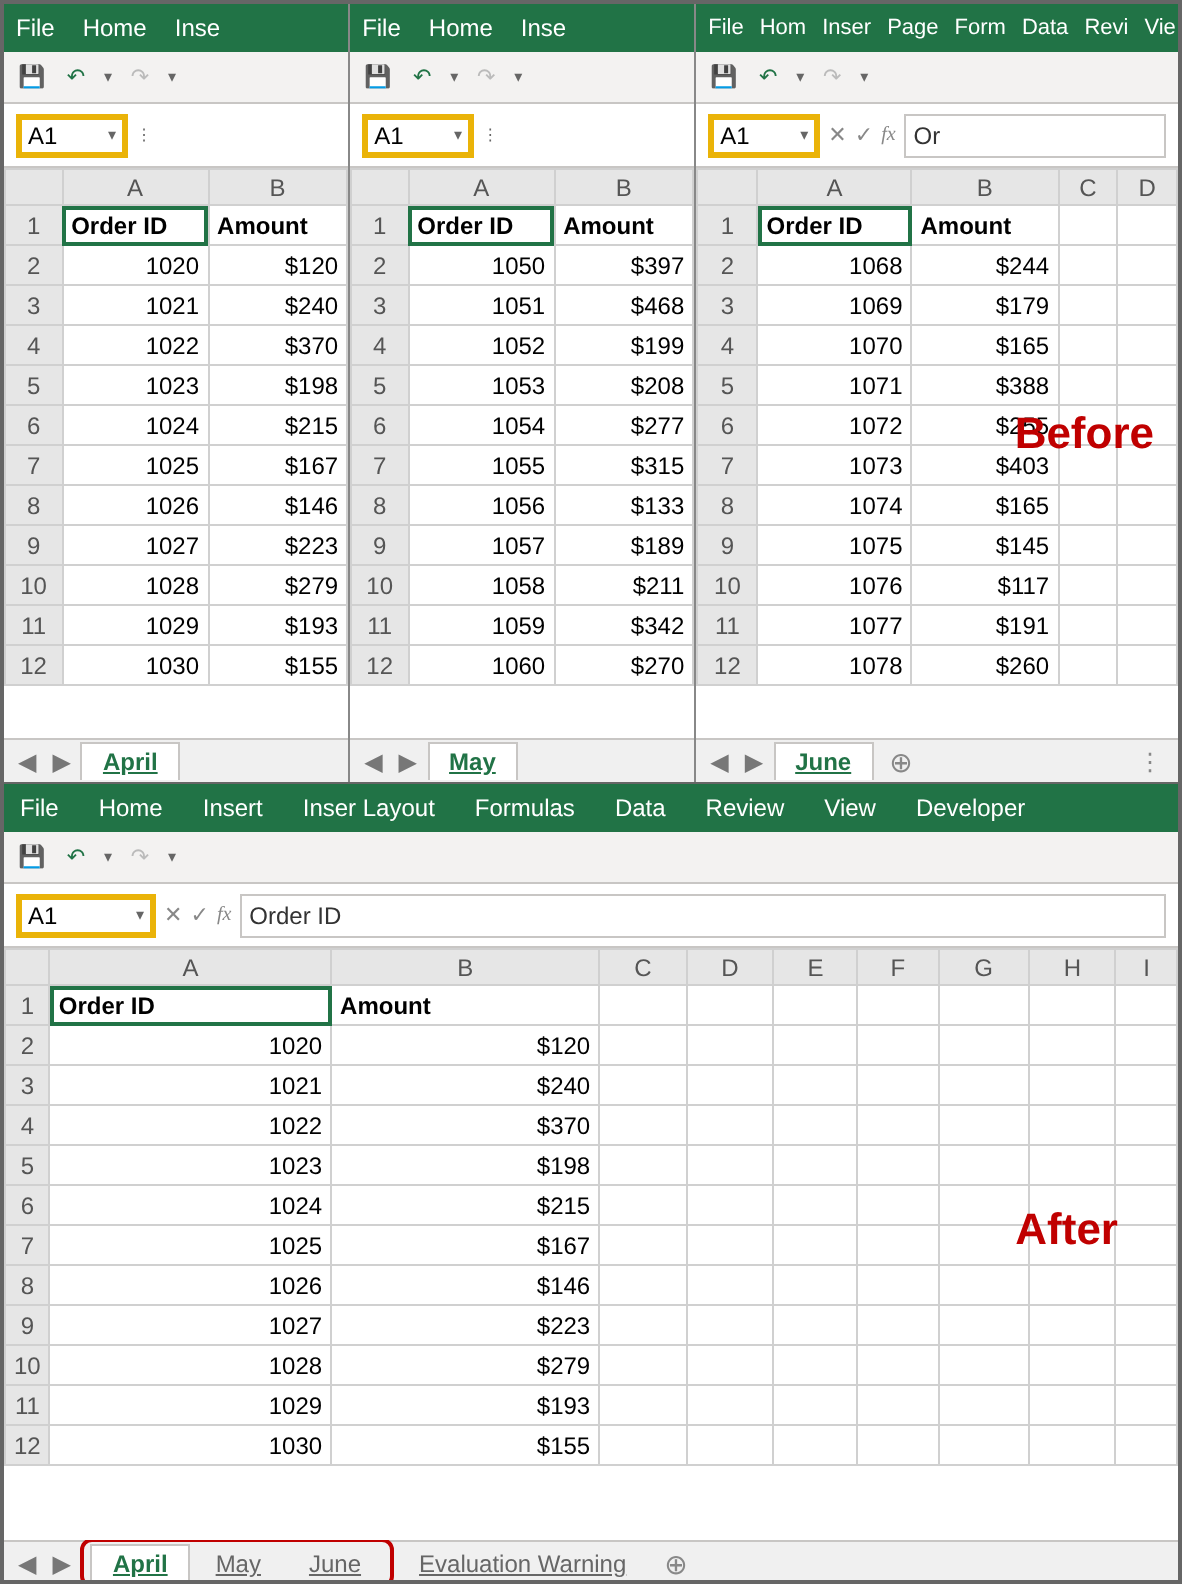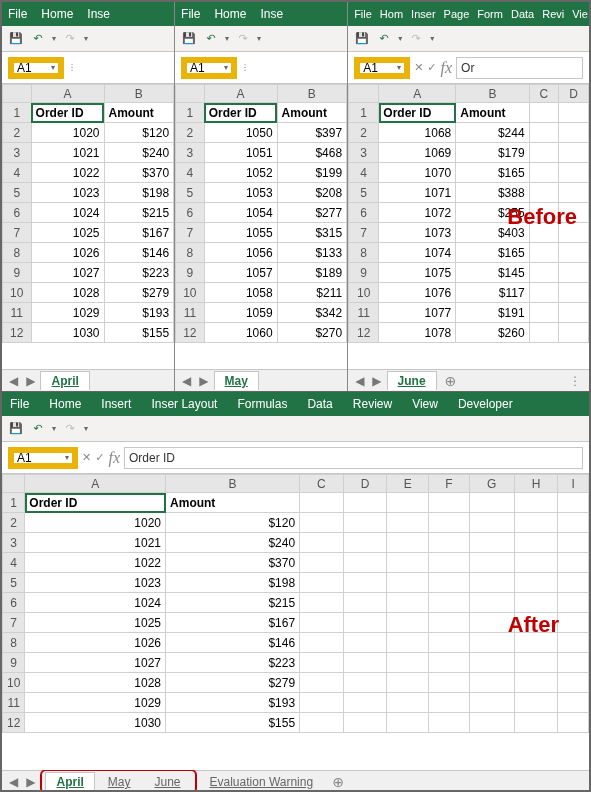--- a/index.html
+++ b/index.html
@@ -25,25 +25,25 @@
   .qat {
     height: 26px; background: #f3f2f1; border-bottom: 1px solid #c8c6c4;
     display: flex; align-items: center; gap: 6px; padding: 0 6px;
   }
   .icon { width: 16px; height: 16px; display:inline-flex; align-items:center; justify-content:center; }
   .formula-row {
     height: 32px; display: flex; align-items: center; gap: 4px;
     padding: 4px 6px; border-bottom: 1px solid #c8c6c4; background:#fff;
   }
   .namebox {
-    width: 56px; height: 22px; border: 6px solid #eab308; padding: 0 3px;
+    width: 56px; height: 22px; border: 3px solid #eab308; padding: 0 3px;
     font-size: 12px; display:flex; align-items:center; justify-content:space-between;
   }
   .fx-controls { display:flex; gap:4px; align-items:center; color:#888;}
-  .fx-label { font-style: italic; font-family: "Times New Roman", serif; font-size:16px;}
+  .fx-label { font-style: italic; font-family: "Times New Roman", serif; font-size:10px;}
   .formula-input {
     flex: 1; height: 22px; border: 1px solid #c8c6c4; padding: 0 4px; font-size:12px;
     display:flex; align-items:center; color:#333;
   }
   .sheet-area { flex:1; overflow:hidden; position:relative; background:#fff; }
   table.grid { border-collapse: collapse; width: 100%; }
   table.grid th, table.grid td {
     border: 1px solid #d0d0d0; height: 20px; font-size: 12px;
     white-space: nowrap; padding: 0 4px;
   }
@@ -619,21 +619,21 @@
             <td class="empty"></td>
             <td class="empty"></td>
             <td class="empty"></td>
             <td class="empty"></td>
             <td class="empty"></td>
             <td class="empty"></td>
             <td class="empty"></td>
           </tr>
         </tbody>
     </table>
-    <div class="annotation" style="top:138px;right:30px">After</div>
+    <div class="annotation" style="top:128px;right:30px">After</div>
   </div>
   <div class="sheet-tabs">
     <span class="nav-btn">◀</span>
     <span class="nav-btn">▶</span>
     <div class="tab-red-border">
       <div class="tab">April</div>
       <div class="tab inactive">May</div>
       <div class="tab inactive">June</div>
     </div>
     <div class="tab inactive">Evaluation Warning</div>

